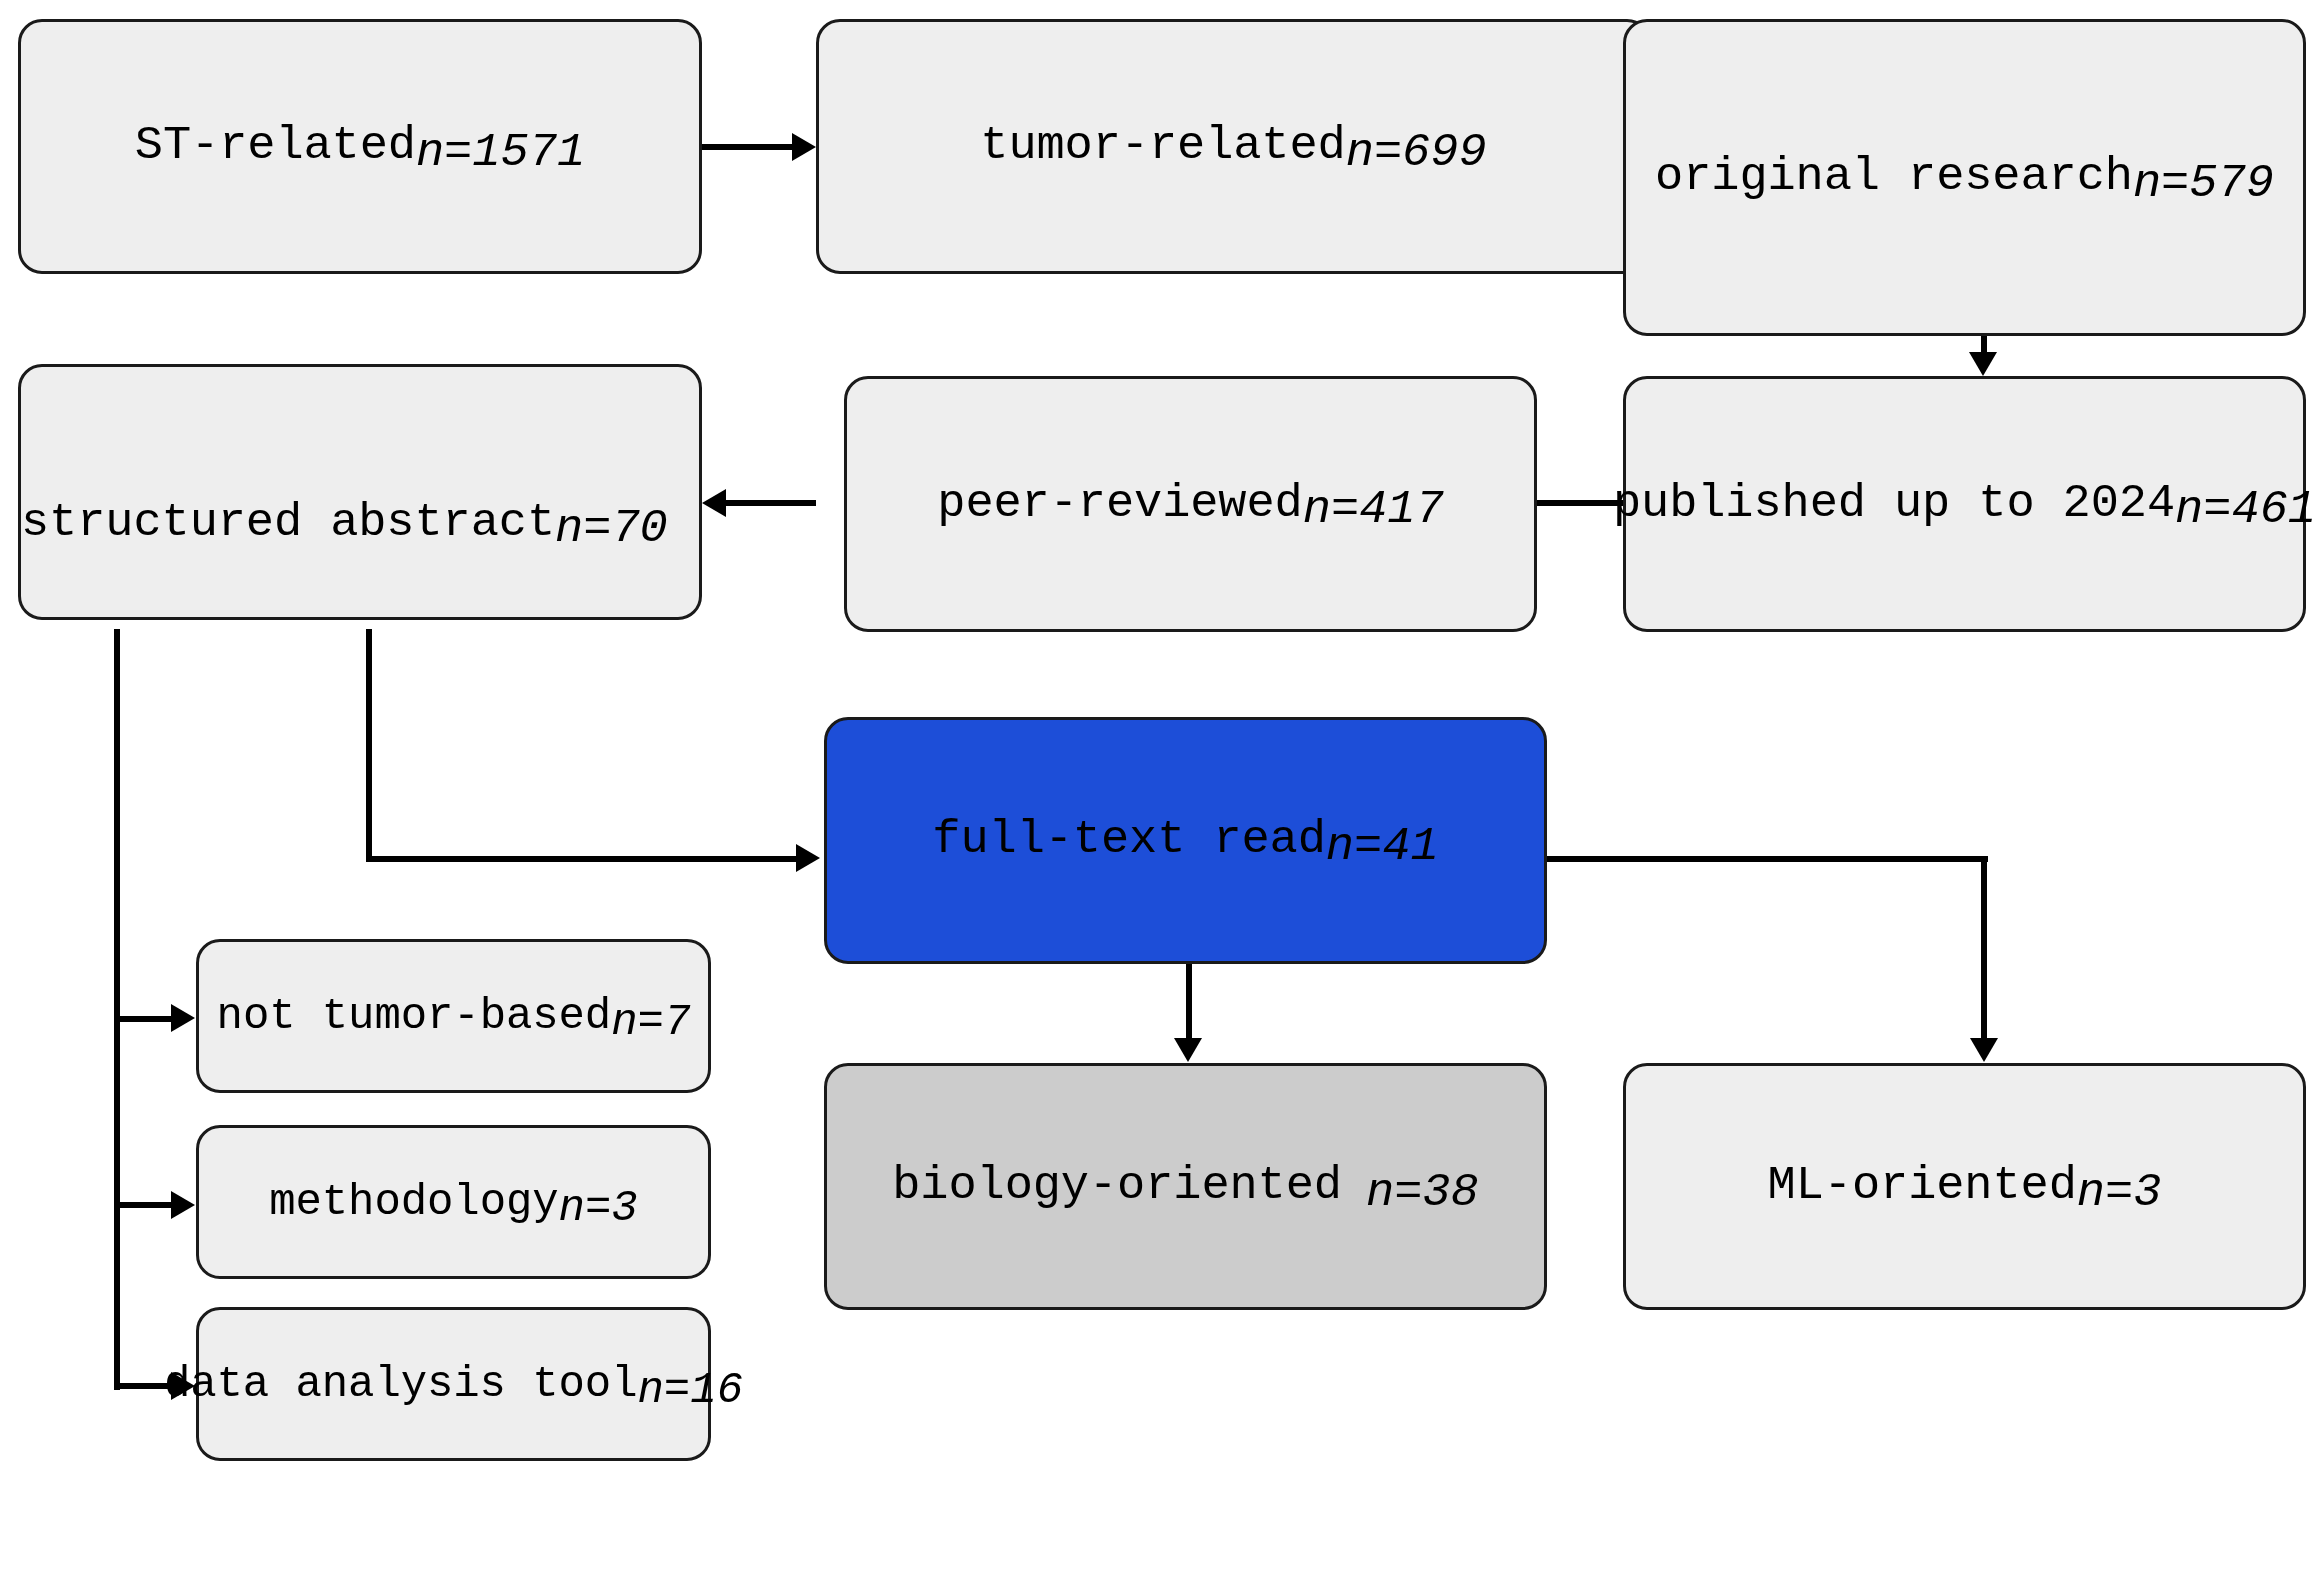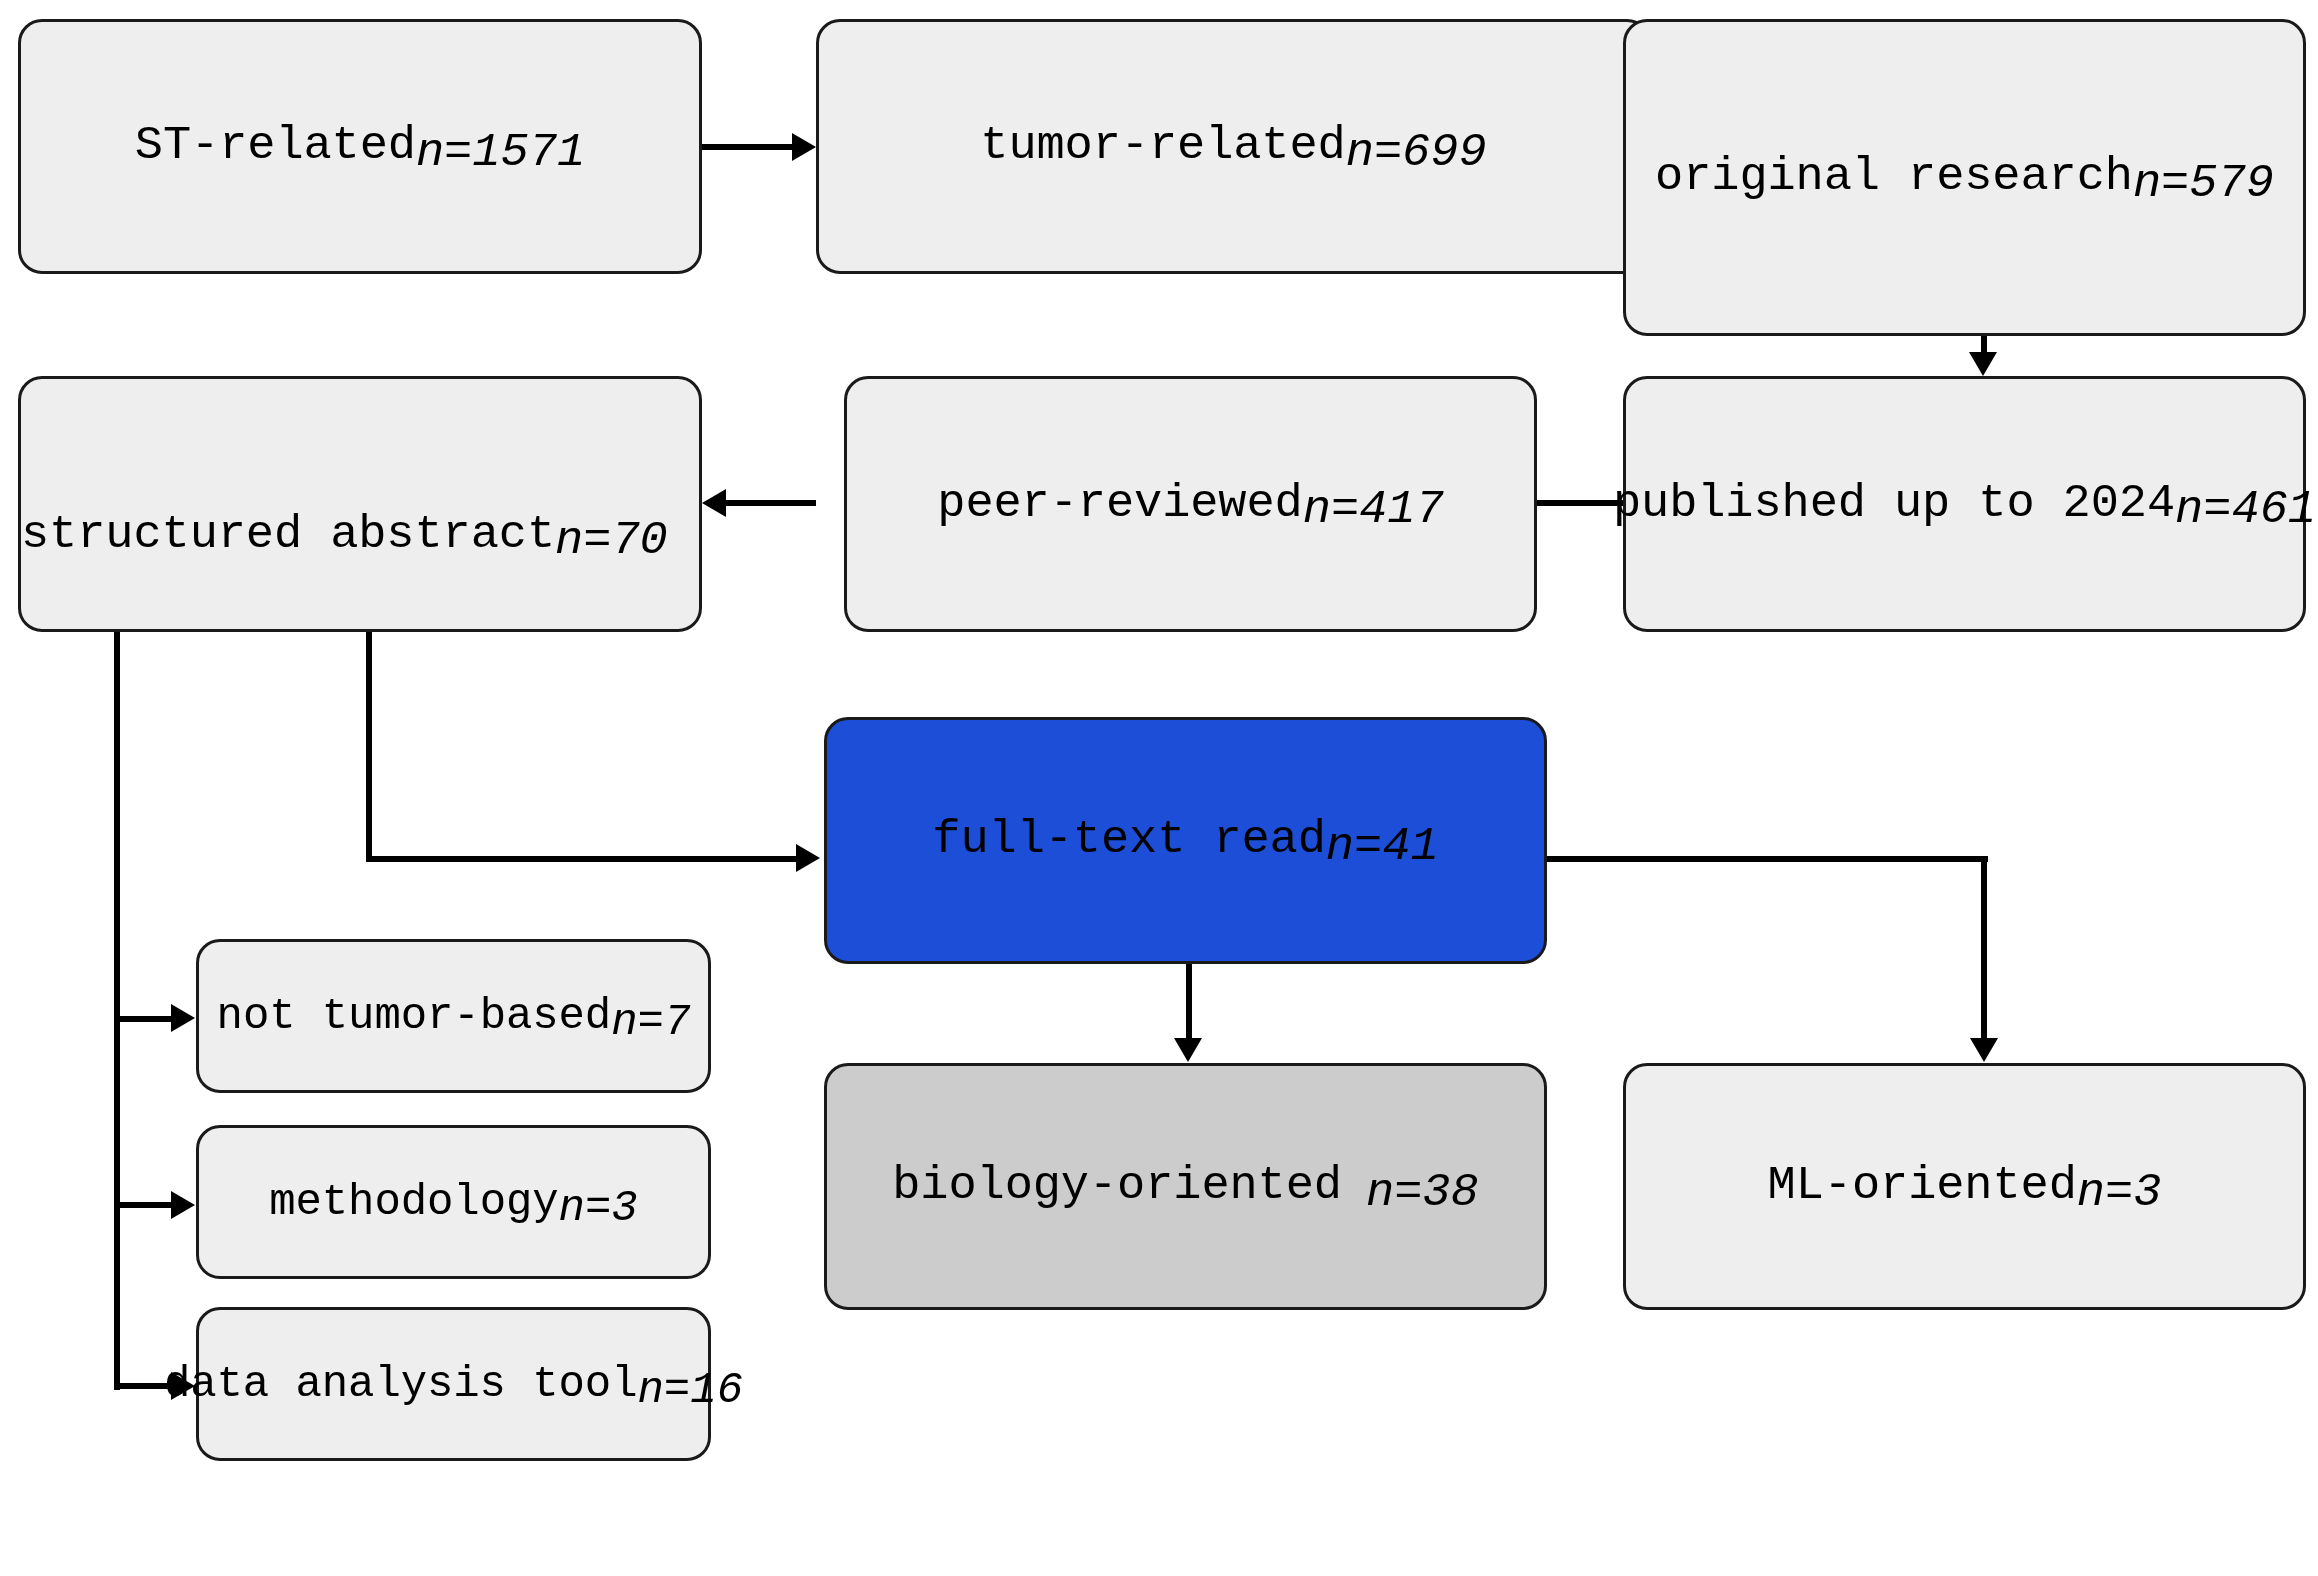--- a/index.html
+++ b/index.html
@@ -128,21 +128,21 @@
   <div class="node" style="left:1623px; top:376px; width:683px; height:256px;">
     <span class="label">published up to 2024</span>
     <span class="count">n=461</span>
   </div>
 
   <div class="node" style="left:844px; top:376px; width:693px; height:256px;">
     <span class="label">peer-reviewed</span>
     <span class="count">n=417</span>
   </div>
 
-  <div class="node" style="left:18px; top:376px; width:684px; height:256px; justify-content:flex-start; padding-top:62px;text-align:right;">
+  <div class="node" style="left:18px; top:364px; width:684px; height:256px; justify-content:flex-start; padding-top:62px;text-align:right;">
     <span class="label">structured abstract</span>
     <span class="count">n=70</span>
   </div>
 
   <div class="node shaded" style="left: 824px; top: 717px; width: 723px; height: 247px; background: #1d4ed8;">
     <span class="label">full-text read</span>
     <span class="count">n=41</span>
   </div>
 
   <div class="node small" style="left:196px; top:939px; width:515px; height:154px;">

